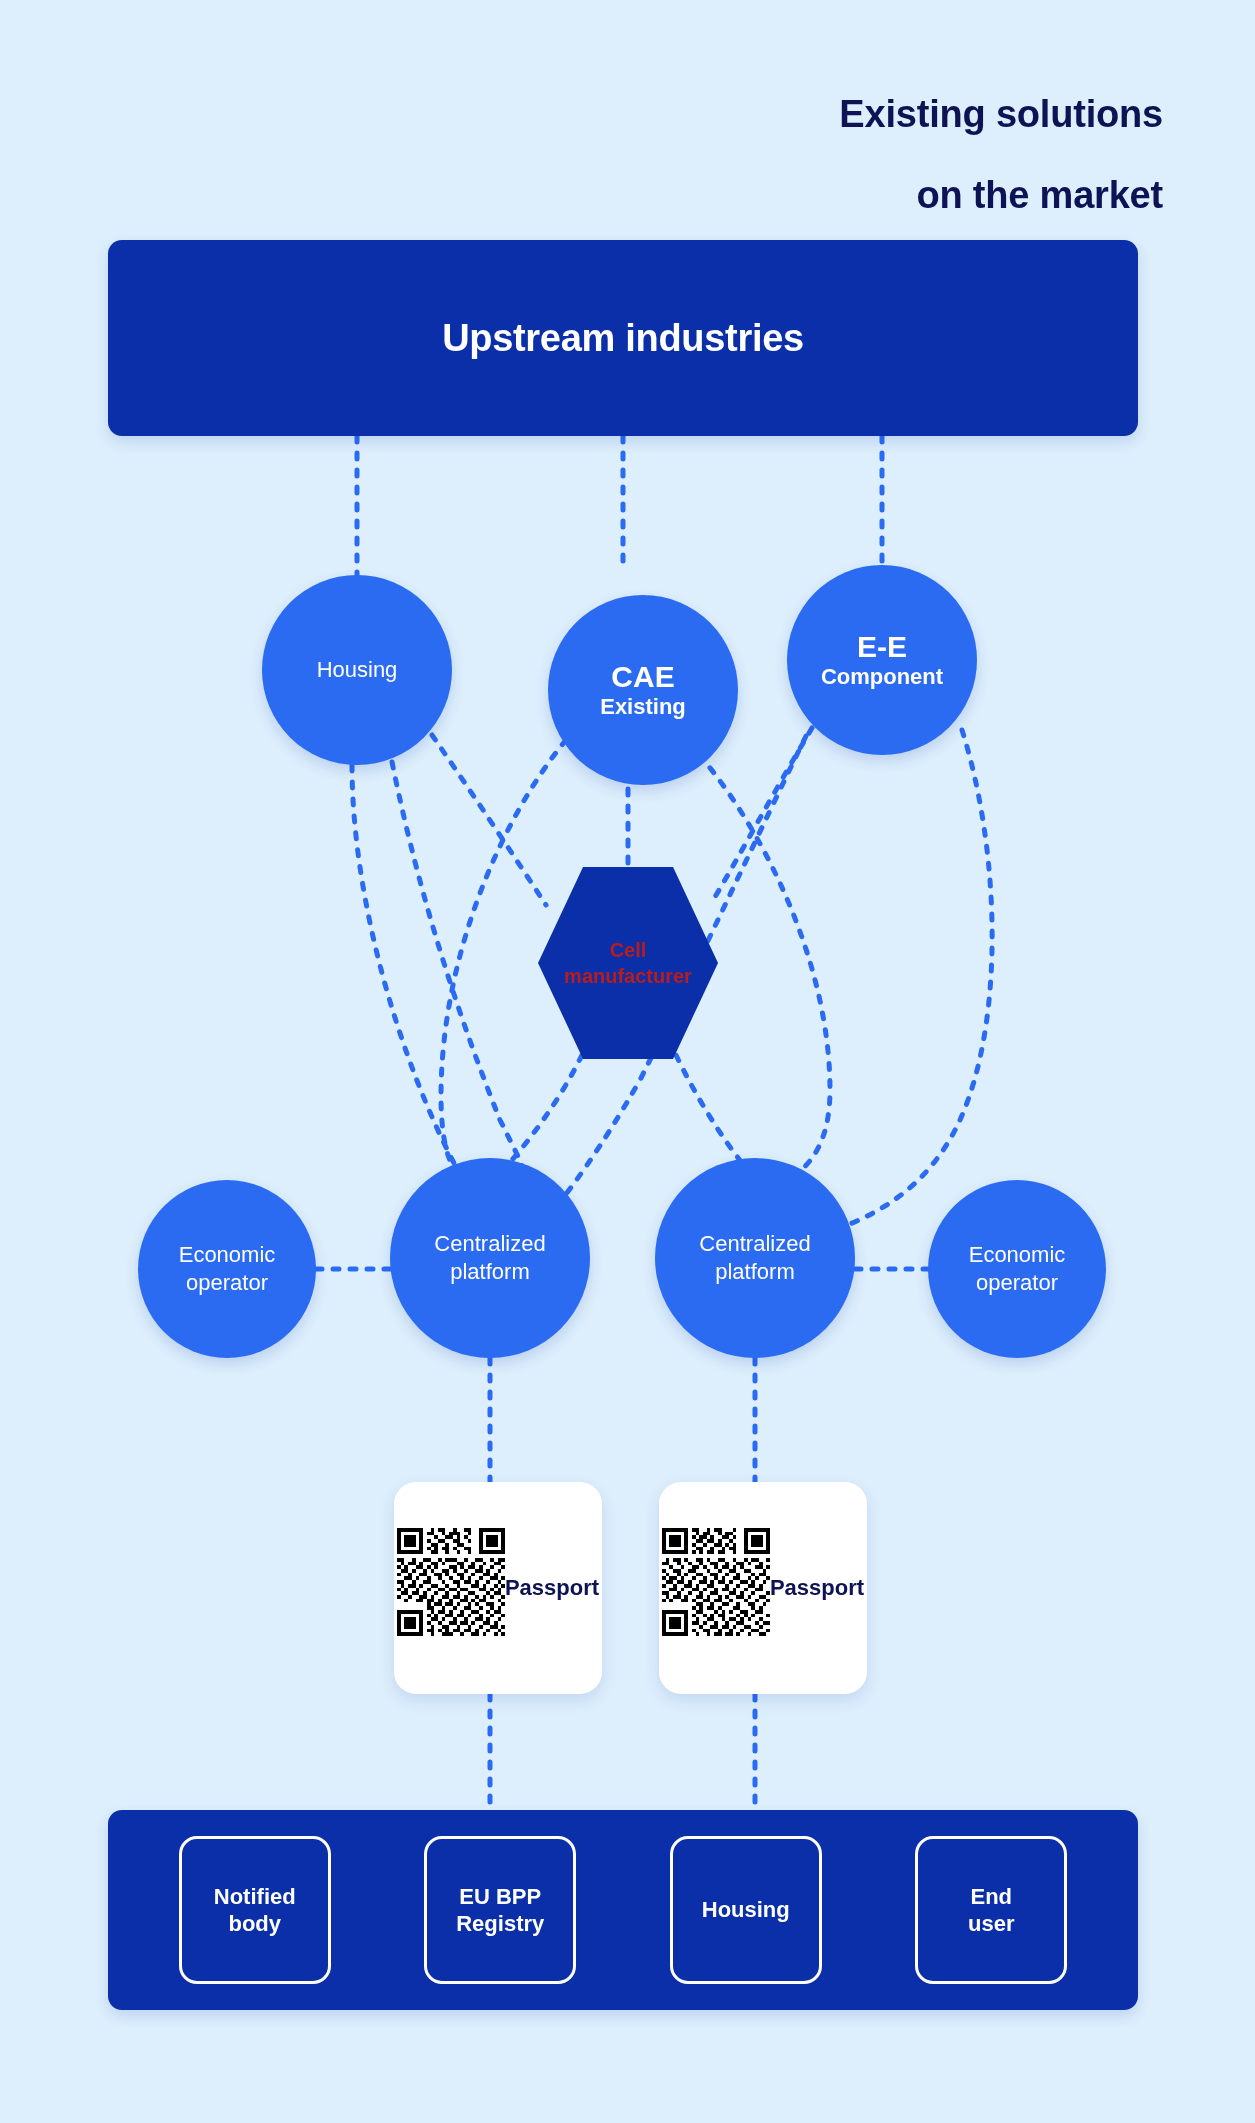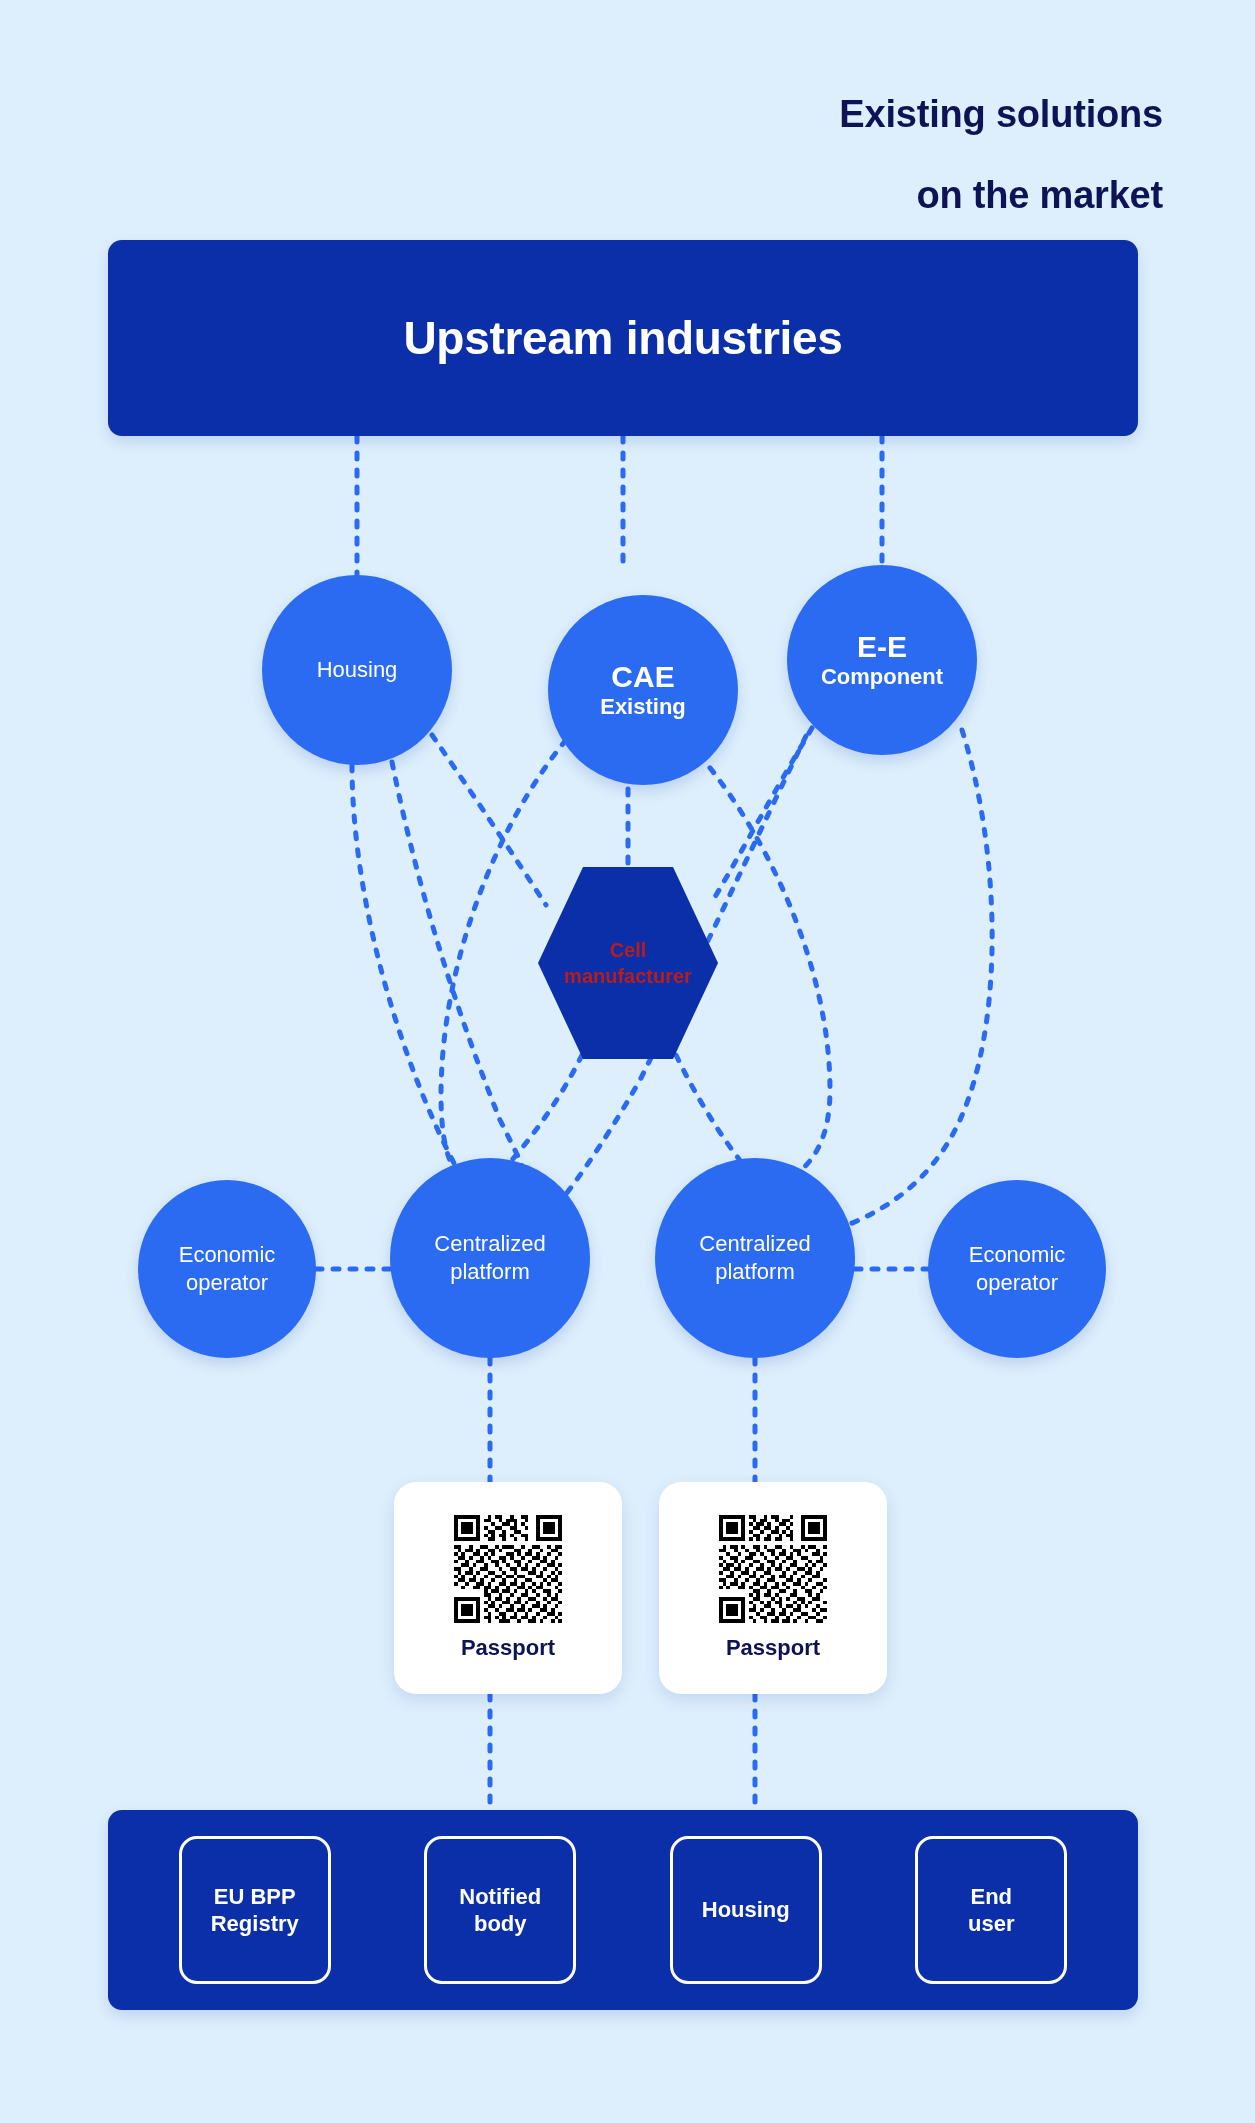--- a/index.html
+++ b/index.html
@@ -55,21 +55,21 @@
     width: 1030px;
     height: 196px;
   }
   #upstream-label {
     position: absolute;
     left: 0; right: 0;
     top: 50%;
     transform: translateY(-50%);
     text-align: center;
     color: #ffffff;
-    font-size: 46px;
+    font-size: 38px;
     font-weight: bold;
     letter-spacing: -0.3px;
   }
 
   #bottom-banner {
     left: 108px;
     top: 1810px;
     width: 1030px;
     height: 200px;
     display: flex;
@@ -157,27 +157,27 @@
     color: #b91c1c;
     font-size: 20px;
     font-weight: bold;
     line-height: 1.3;
     z-index: 2;
   }
 
   
   .passport {
     position: absolute;
-    width: 228px;
+    width: 208px;
     height: 212px;
     background: #ffffff;
     border-radius: 22px;
     box-shadow: 0 6px 16px rgba(10,47,168,0.12);
     display: flex;
-    flex-direction: column;
+    flex-direction: row;
     align-items: center;
     justify-content: center;
     z-index: 3;
   }
   #p-left  { left: 394px; top: 1482px; }
   #p-right { left: 659px; top: 1482px; }
   .passport .qr {
     width: 108px;
     height: 108px;
     margin-bottom: 12px;
@@ -745,28 +745,28 @@
           <rect x="23" y="28" width="1" height="1"></rect>
           <rect x="26" y="28" width="2" height="1"></rect>
       </g>
     </svg>
     <div class="plabel">Passport</div>
   </div>
 
   <div class="banner" id="bottom-banner">
     <div class="bottom-box">
       <div>
-        <div>EU BPP</div>
-        <div>Registry</div>
+        <div>Notified</div>
+        <div>body</div>
       </div>
     </div>
     <div class="bottom-box">
       <div>
-        <div>Notified</div>
-        <div>body</div>
+        <div>EU BPP</div>
+        <div>Registry</div>
       </div>
     </div>
     <div class="bottom-box">
       <div>
         <div>Housing</div>
       </div>
     </div>
     <div class="bottom-box">
       <div>
         <div>End</div>

